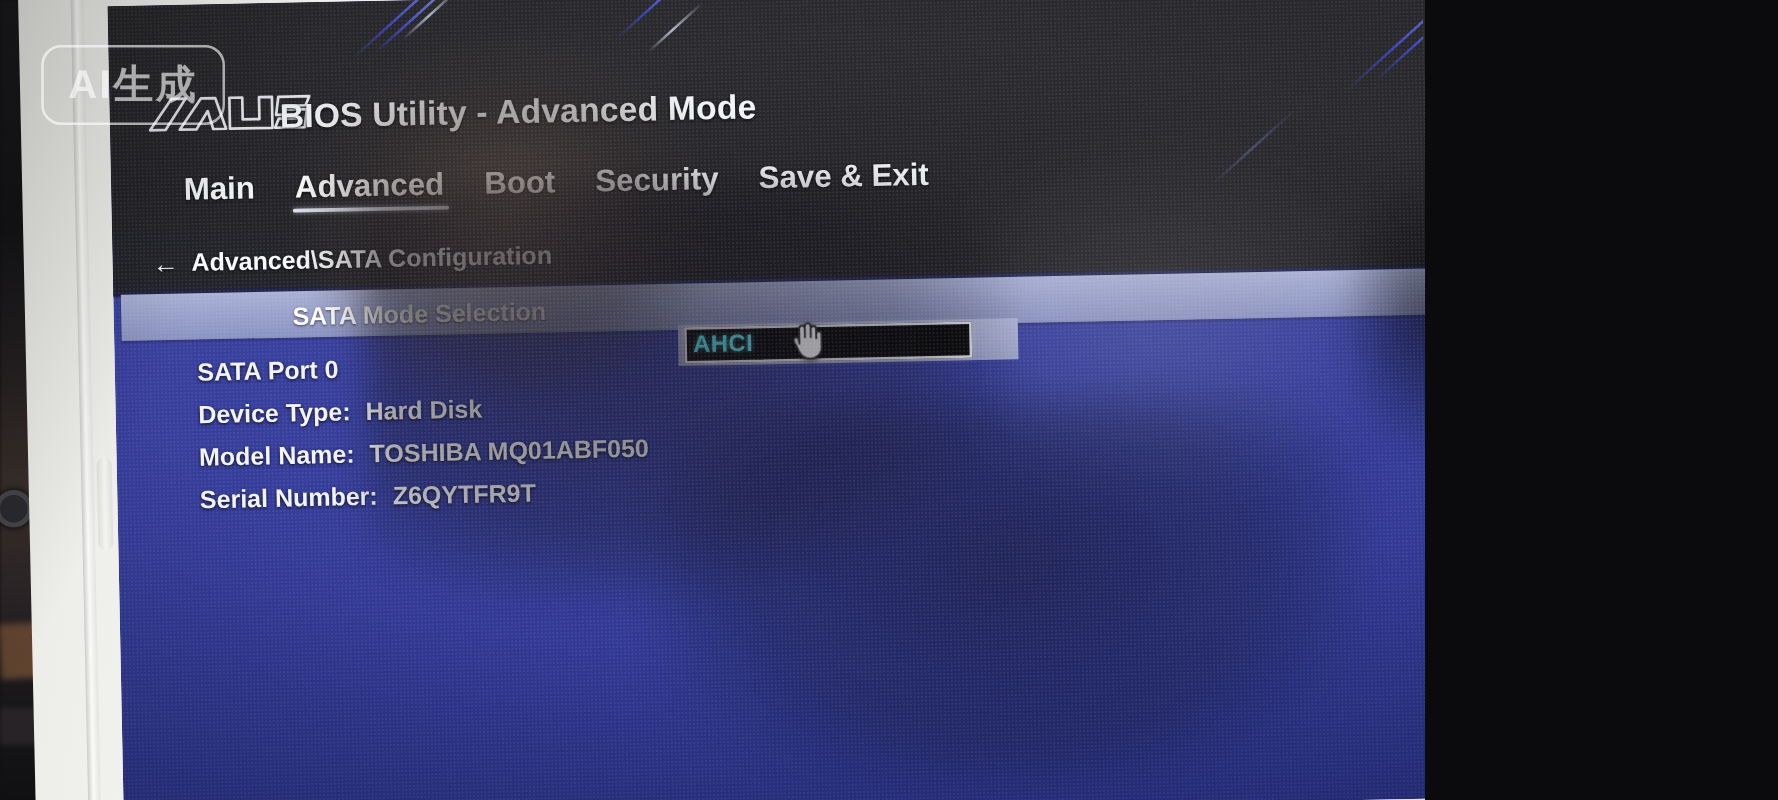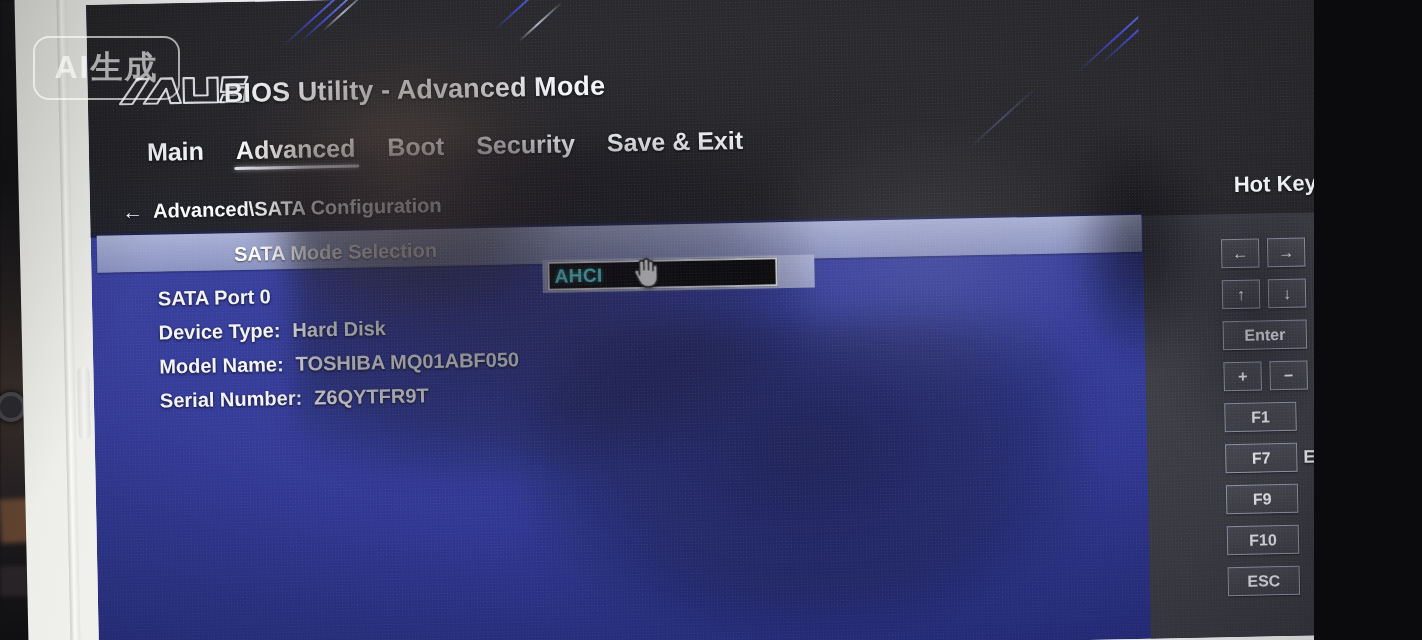--- a/index.html
+++ b/index.html
@@ -1,21 +1,21 @@
 <!DOCTYPE html>
 <html><head>
 <meta charset="utf-8">
 <title>ASUS BIOS Utility - Advanced Mode</title>
 <style>
   * { margin:0; padding:0; box-sizing:border-box; }
   html,body { width:1422px; height:640px; overflow:hidden; background:#0b0b0d; }
   body { font-family:"Liberation Sans", sans-serif; }
 
   
-  #scene { position:relative; width:1314px; height:640px; overflow:hidden;
+  #scene { position:relative; width:1140px; height:640px; overflow:hidden;
            background:#111015; }
 
   
   .bg-left { position:absolute; left:0; top:0; width:70px; height:640px;
              background:linear-gradient(180deg,#1a1a1c 0%,#131316 28%,#242021 46%,
                         #3a2f2a 62%,#2a2426 74%,#171619 88%,#101012 100%);
              filter:blur(1.2px); }
   .bg-knob { position:absolute; left:-4px; top:392px; width:30px; height:30px;
              border-radius:50%; background:#2a2a2e;
              box-shadow:inset 0 0 0 4px #454549, 0 0 6px #000; filter:blur(.6px); }

